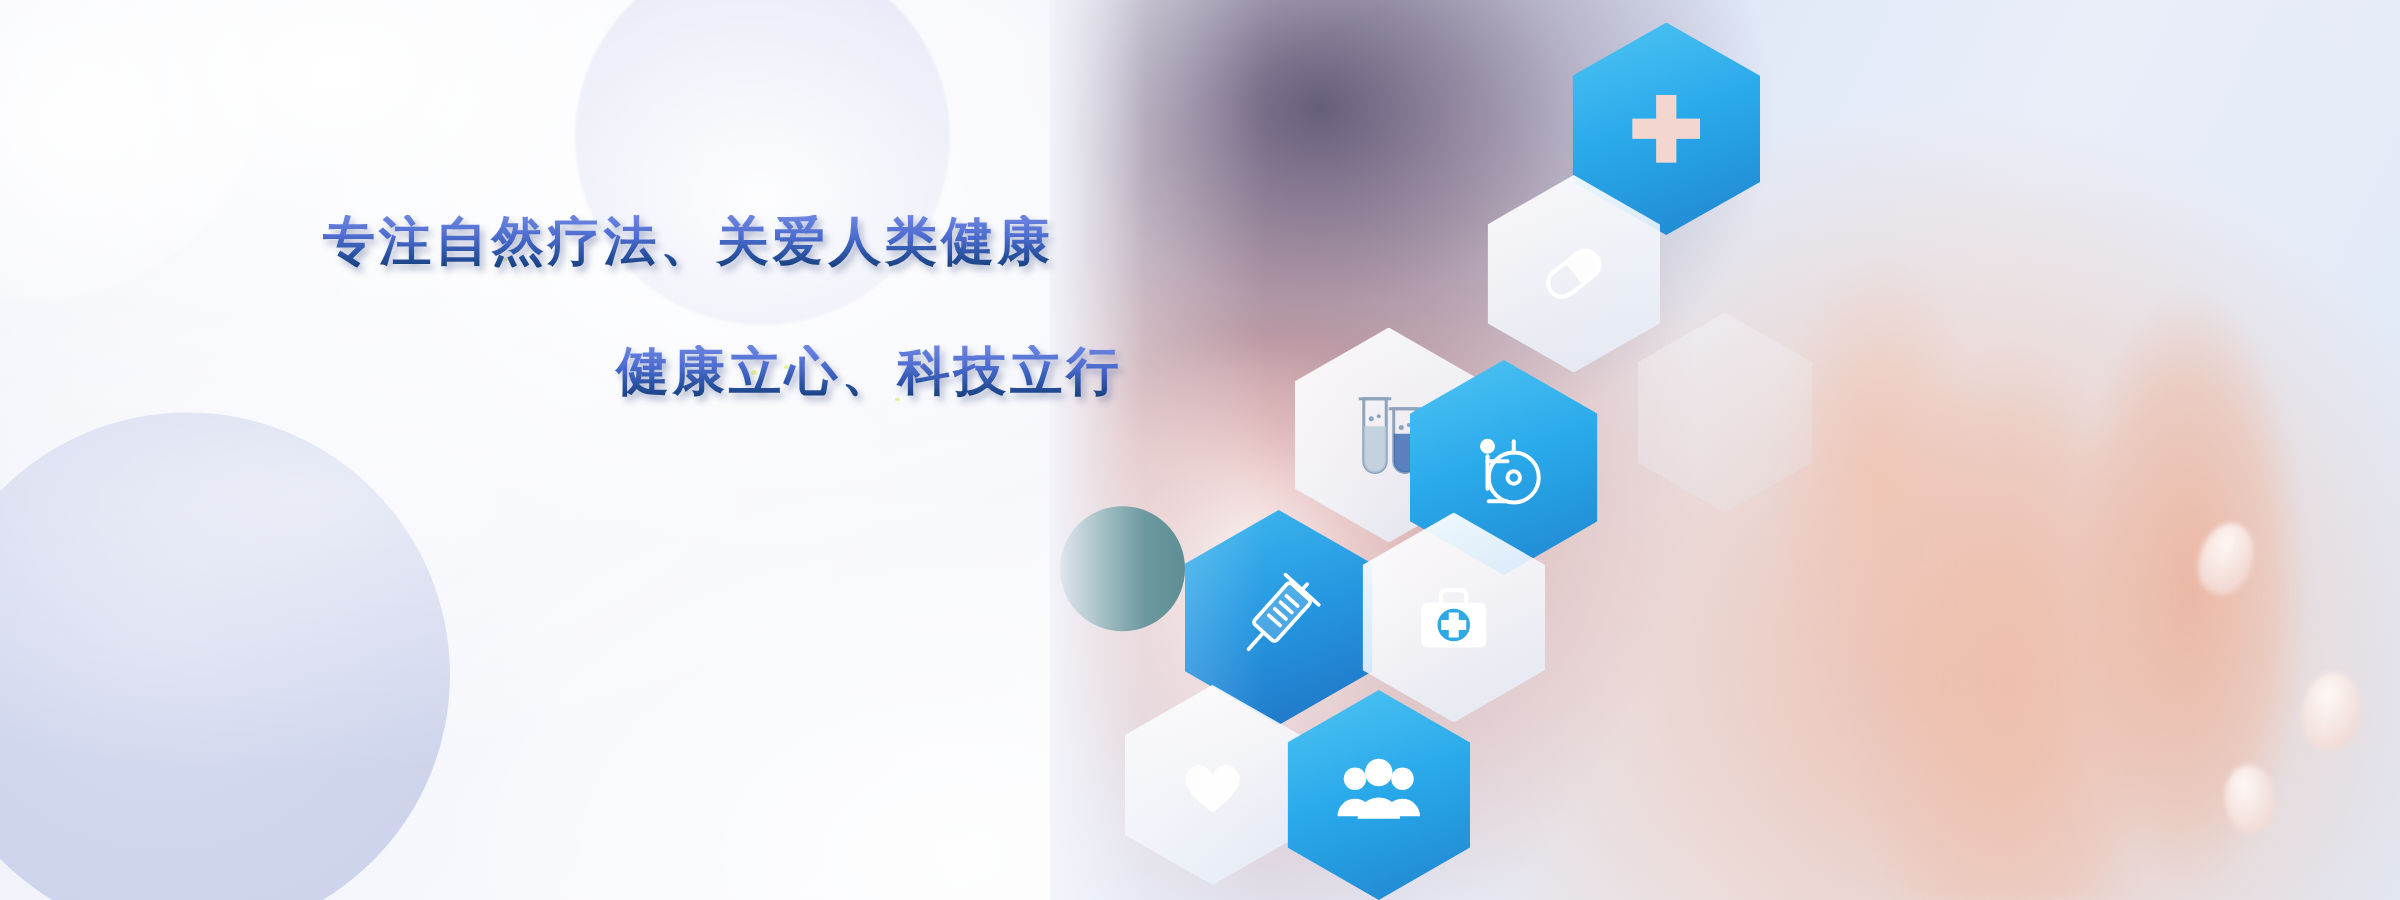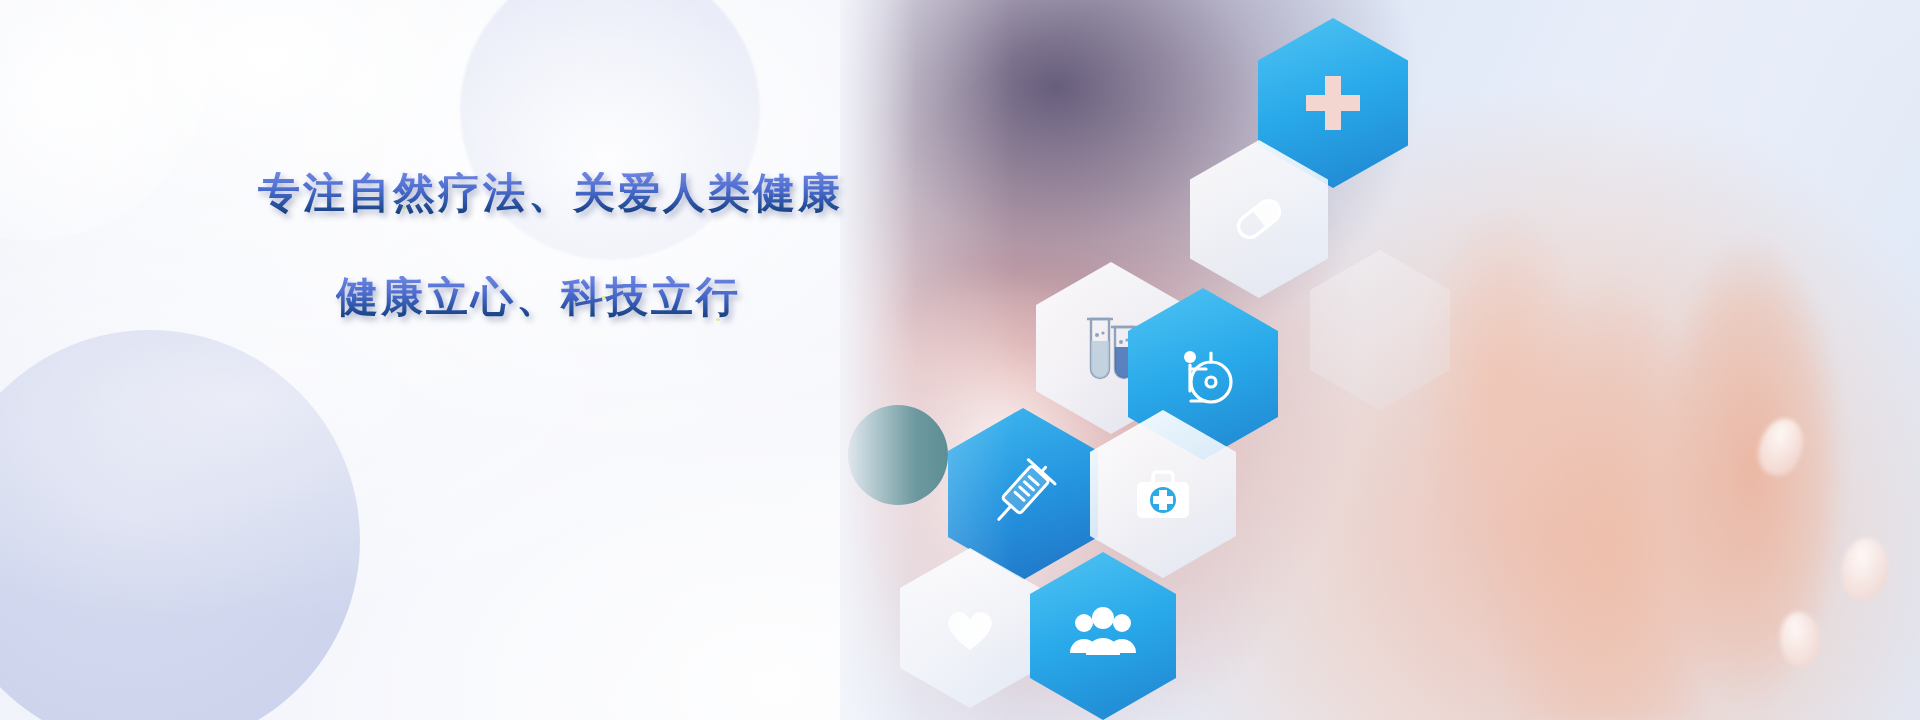--- a/index.html
+++ b/index.html
@@ -67,21 +67,21 @@
     line-height:1;
     background:linear-gradient(180deg,#6e86e0 0%,#4f6ed2 38%,#2d55a8 72%,#17407e 100%);
     -webkit-background-clip:text;
     background-clip:text;
     color:transparent;
     -webkit-text-fill-color:transparent;
     filter:drop-shadow(3px 4px 3px rgba(90,105,150,.45));
     white-space:nowrap;
   }
   .line1{margin:0 0 0 0;}
-  .line2{margin:62px 0 0 78px;}
+  .line2{margin:62px 0 0 78px;text-align:right;}
 
   
   .photo{
     position:absolute;left:840px;top:0;width:1080px;height:720px;
     overflow:hidden;
   }
   .photo-bg{
     position:absolute;inset:0;
     background:
       radial-gradient(ellipse 520px 420px at 20% 12%, rgba(96,88,120,.95) 0%, rgba(150,140,165,.6) 38%, rgba(210,215,235,0) 70%),

